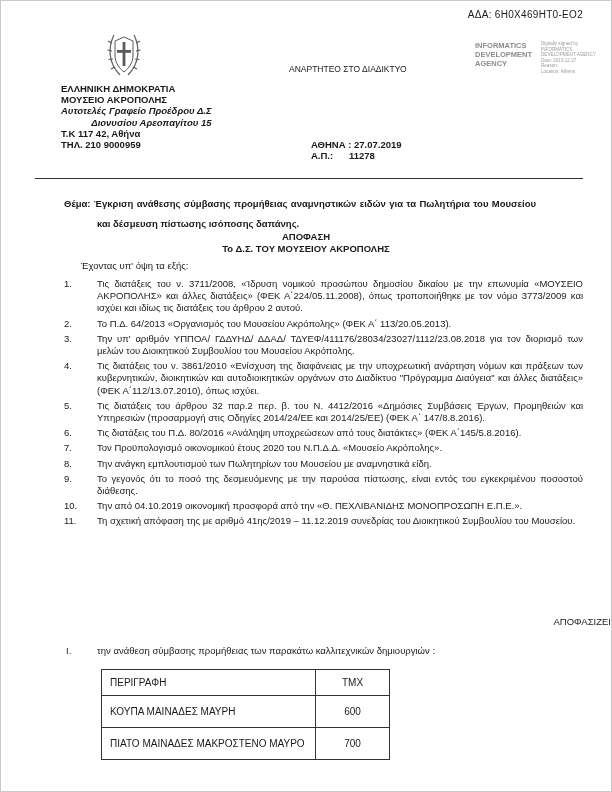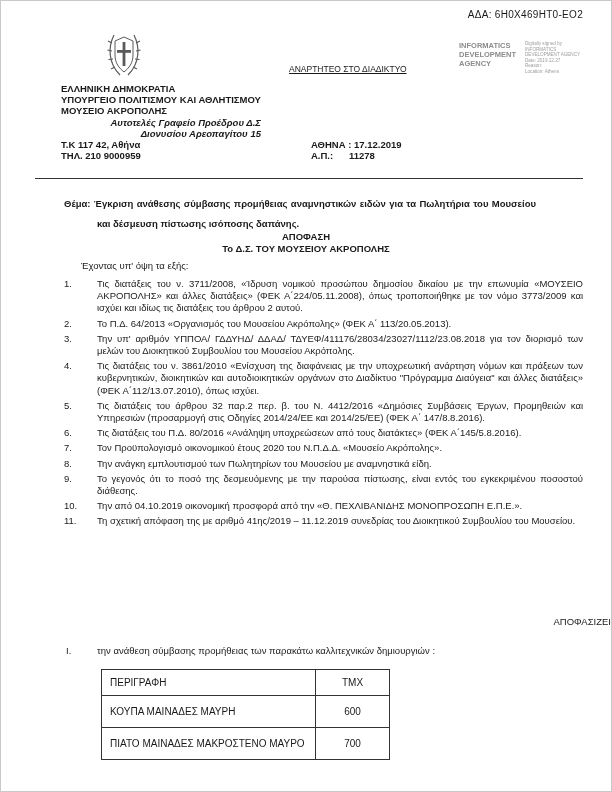--- a/index.html
+++ b/index.html
@@ -4,22 +4,22 @@
 <style>
   * { margin:0; padding:0; box-sizing:border-box; }
   html,body { background:#ffffff; }
   body { font-family:"Liberation Sans", sans-serif; color:#1a1a1a; }
   .page {
     position:relative; width:612px; height:792px; background:#fff;
     border:1px solid #c9c9c9; overflow:hidden;
   }
   .ada { position:absolute; top:8px; right:28px; font-size:10px; letter-spacing:.3px; }
   .emblem { position:absolute; top:30px; left:103px; width:40px; height:48px; }
-  .anartiteo { position:absolute; top:63px; left:288px; font-size:8.5px; text-decoration:underline; }
-  .sig { position:absolute; top:40px; left:458px; width:134px; display:flex; gap:4px; }
+  .anartiteo { position:absolute; top:63px; left:288px; font-size:8.5px; }
+  .sig { position:absolute; top:40px; left:474px; width:134px; display:flex; gap:4px; }
   .sig-agency { color:#8c8c8c; font-size:7.5px; font-weight:bold; line-height:9px; width:62px; }
   .sig-details { color:#9d9d9d; font-size:4.6px; line-height:5.6px; width:64px; }
   .org { position:absolute; top:82px; left:60px; font-size:9.5px; font-weight:bold; line-height:11.2px; }
   .org .it { font-style:italic;text-align:right; }
   .right-meta { position:absolute; top:138px; left:310px; font-size:9.5px; font-weight:bold; line-height:11.2px; }
   .right-meta .proto { display:flex; }
   .right-meta .proto .pl { width:38px; }
   .hr { position:absolute; top:177px; left:34px; right:28px; border-top:1px solid #333; }
   .thema {
     position:absolute; top:193px; left:63px; width:472px;
@@ -74,30 +74,29 @@
       <div>INFORMATICS</div>
       <div>DEVELOPMENT AGENCY</div>
       <div>Date: 2019.12.27</div>
       <div>Reason:</div>
       <div>Location: Athens</div>
     </div>
   </div>
 
   <div class="org">
     <div>ΕΛΛΗΝΙΚΗ ΔΗΜΟΚΡΑΤΙΑ</div>
-    <div>ΥΠΟΥΡΓΕΙΟ ΠΟΛΙΤΙΣΜΟΥ ΚΑΙ ΑΘΛΗΤΙΣΜΟΥ</div>
     <div>ΜΟΥΣΕΙΟ ΑΚΡΟΠΟΛΗΣ</div>
     <div class="it">Αυτοτελές Γραφείο Προέδρου Δ.Σ</div>
     <div class="it">Διονυσίου Αρεοπαγίτου 15</div>
     <div>Τ.Κ 117 42, Αθήνα</div>
     <div>ΤΗΛ. 210 9000959</div>
   </div>
 
   <div class="right-meta">
-    <div>ΑΘΗΝΑ : 17.12.2019</div>
+    <div>ΑΘΗΝΑ : 27.07.2019</div>
     <div class="proto">
       <span class="pl">Α.Π.:</span>
       <span>11278</span>
     </div>
   </div>
 
   <div class="hr"></div>
 
   <div class="thema">Θέμα: Έγκριση ανάθεσης σύμβασης προμήθειας αναμνηστικών ειδών για τα Πωλητήρια του Μουσείου και δέσμευση πίστωσης ισόποσης δαπάνης.</div>
 

